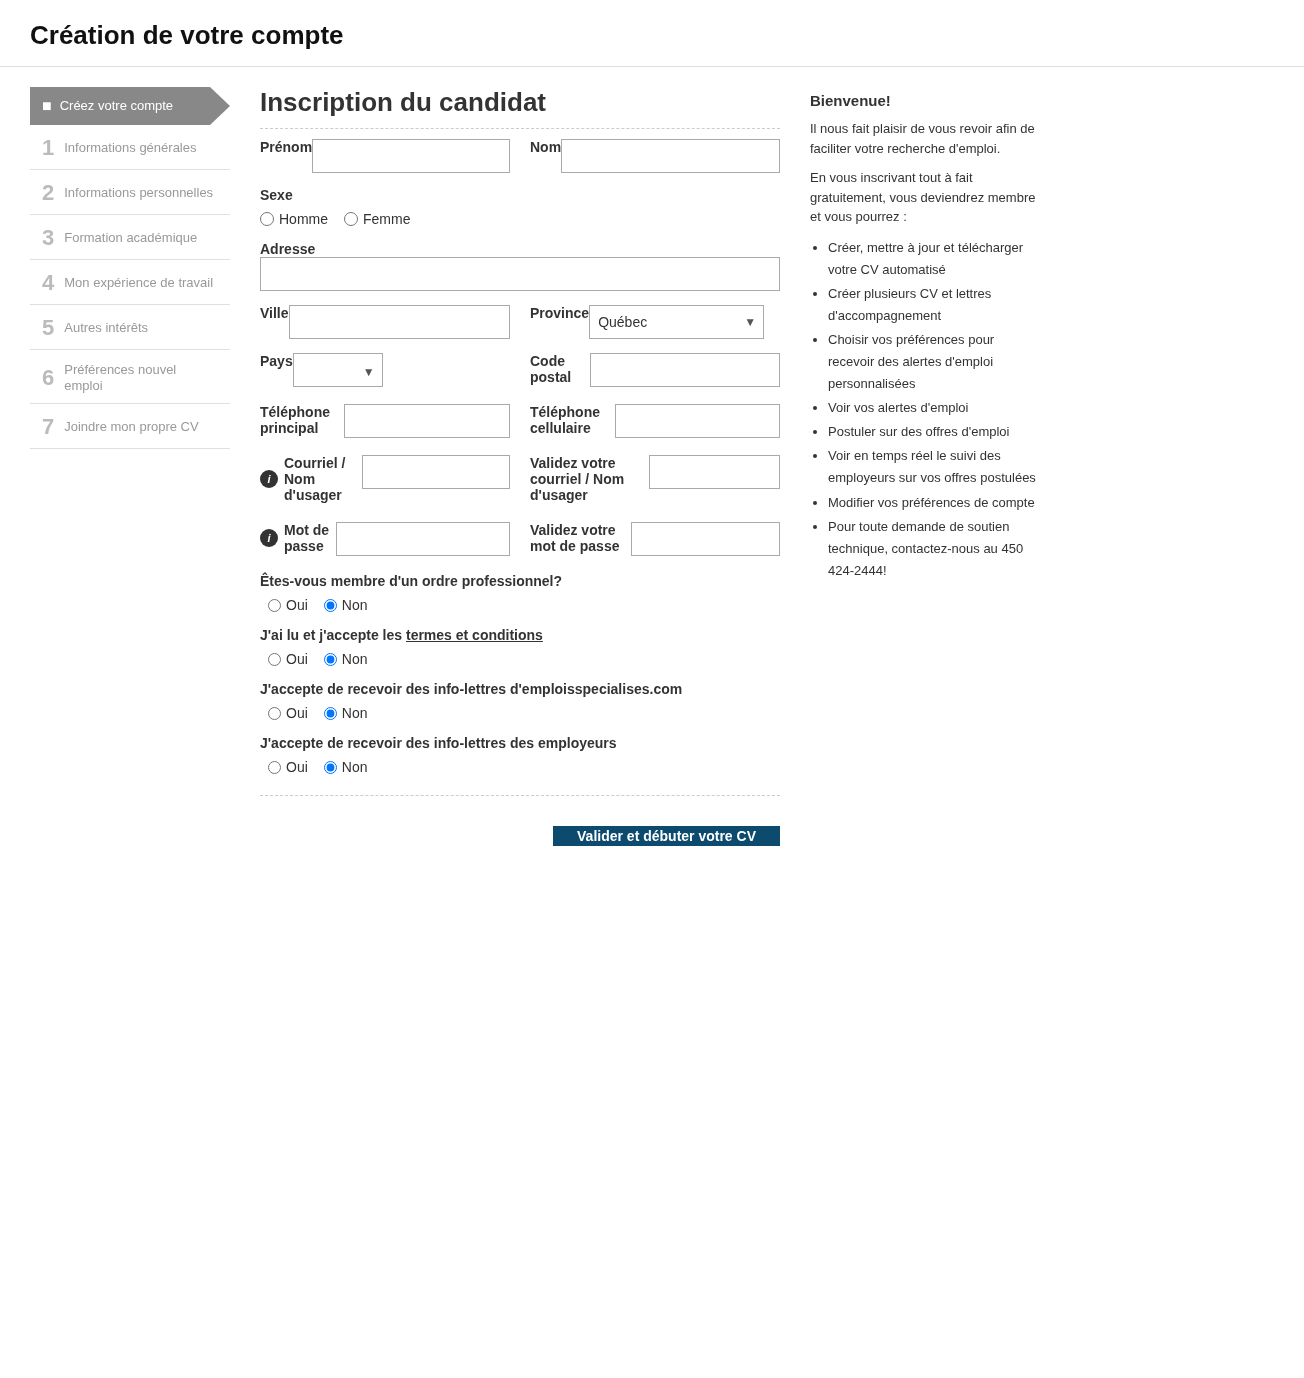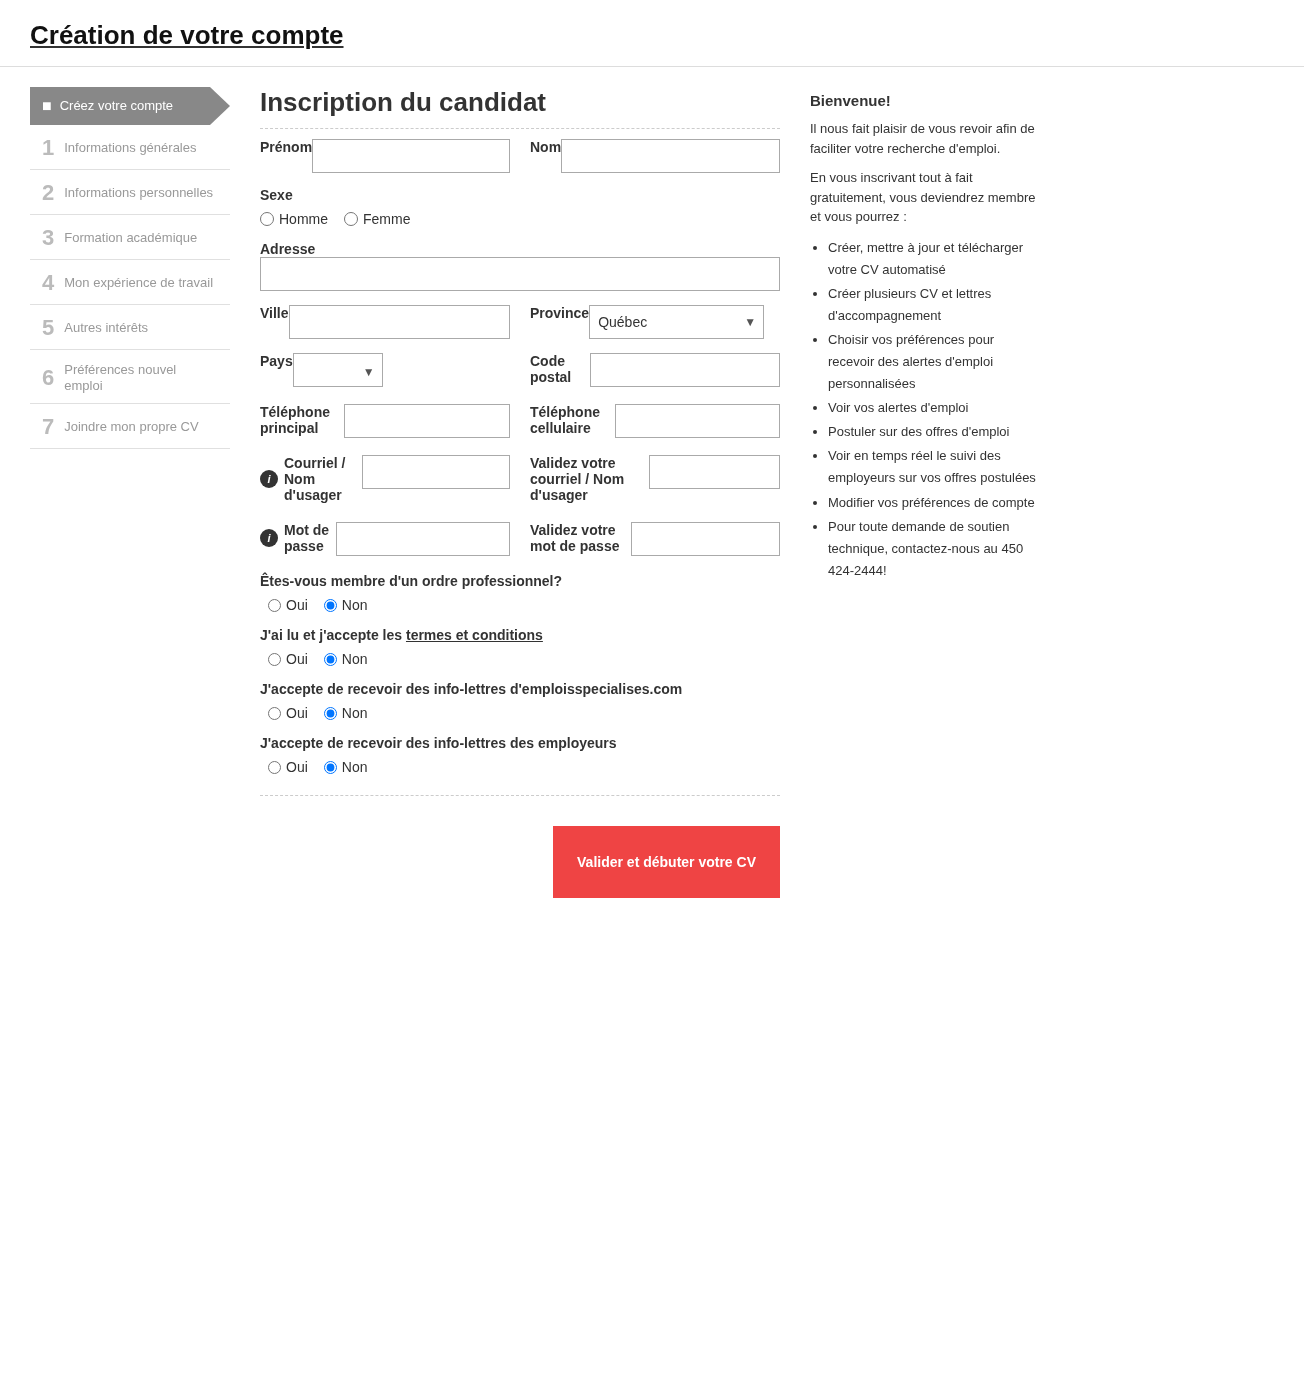--- a/index.html
+++ b/index.html
@@ -5,21 +5,20 @@
     * { box-sizing: border-box; margin: 0; padding: 0; }
     body {
       font-family: Arial, sans-serif;
       font-size: 14px;
       color: #333;
       background: #fff;
     }
     .page-header {
       padding: 20px 30px 15px 30px;
       border-bottom: 1px solid #ddd;
-      text-decoration: underline;
     }
     .page-header h1 {
       font-size: 26px;
       font-weight: bold;
       color: #111;
     }
     .main-layout {
       display: flex;
       padding: 20px 30px;
       gap: 30px;
@@ -182,24 +181,24 @@
       border: none;
       border-top: 1px dashed #ccc;
       margin: 20px 0;
     }
     .submit-row {
       display: flex;
       justify-content: flex-end;
       padding-top: 10px;
     }
     .submit-btn {
-      background: #ef4444;
+      background: #0c4a6e;
       color: #fff;
       border: none;
-      padding: 28px 24px;
+      padding: 2px 24px;
       font-size: 14px;
       cursor: pointer;
       font-weight: bold;
     }
     
     .right-panel {
       width: 230px;
       flex-shrink: 0;
       font-size: 13px;
       color: #333;

